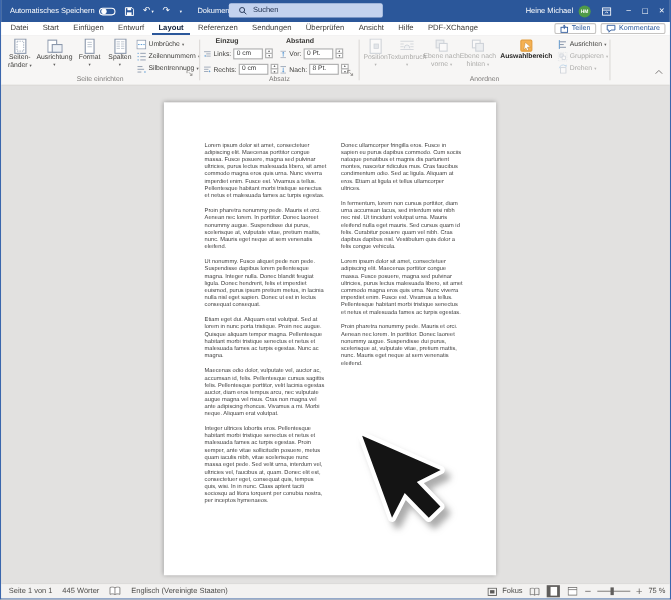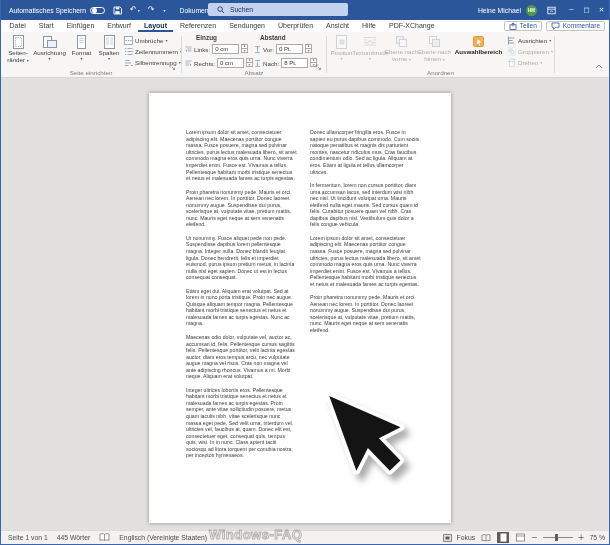--- a/index.html
+++ b/index.html
@@ -444,14 +444,13 @@
       <span class="zbtn">−</span>
       <span class="ztrack">
           <span class="line"></span>
           <span class="zthumb"></span>
         </span>
       <span class="zbtn">+</span>
       <span>75 %</span>
     </div>
   </div>
 
-  <div class="watermark">Windows-FAQ</div>
 </div>
 
 </body></html>

